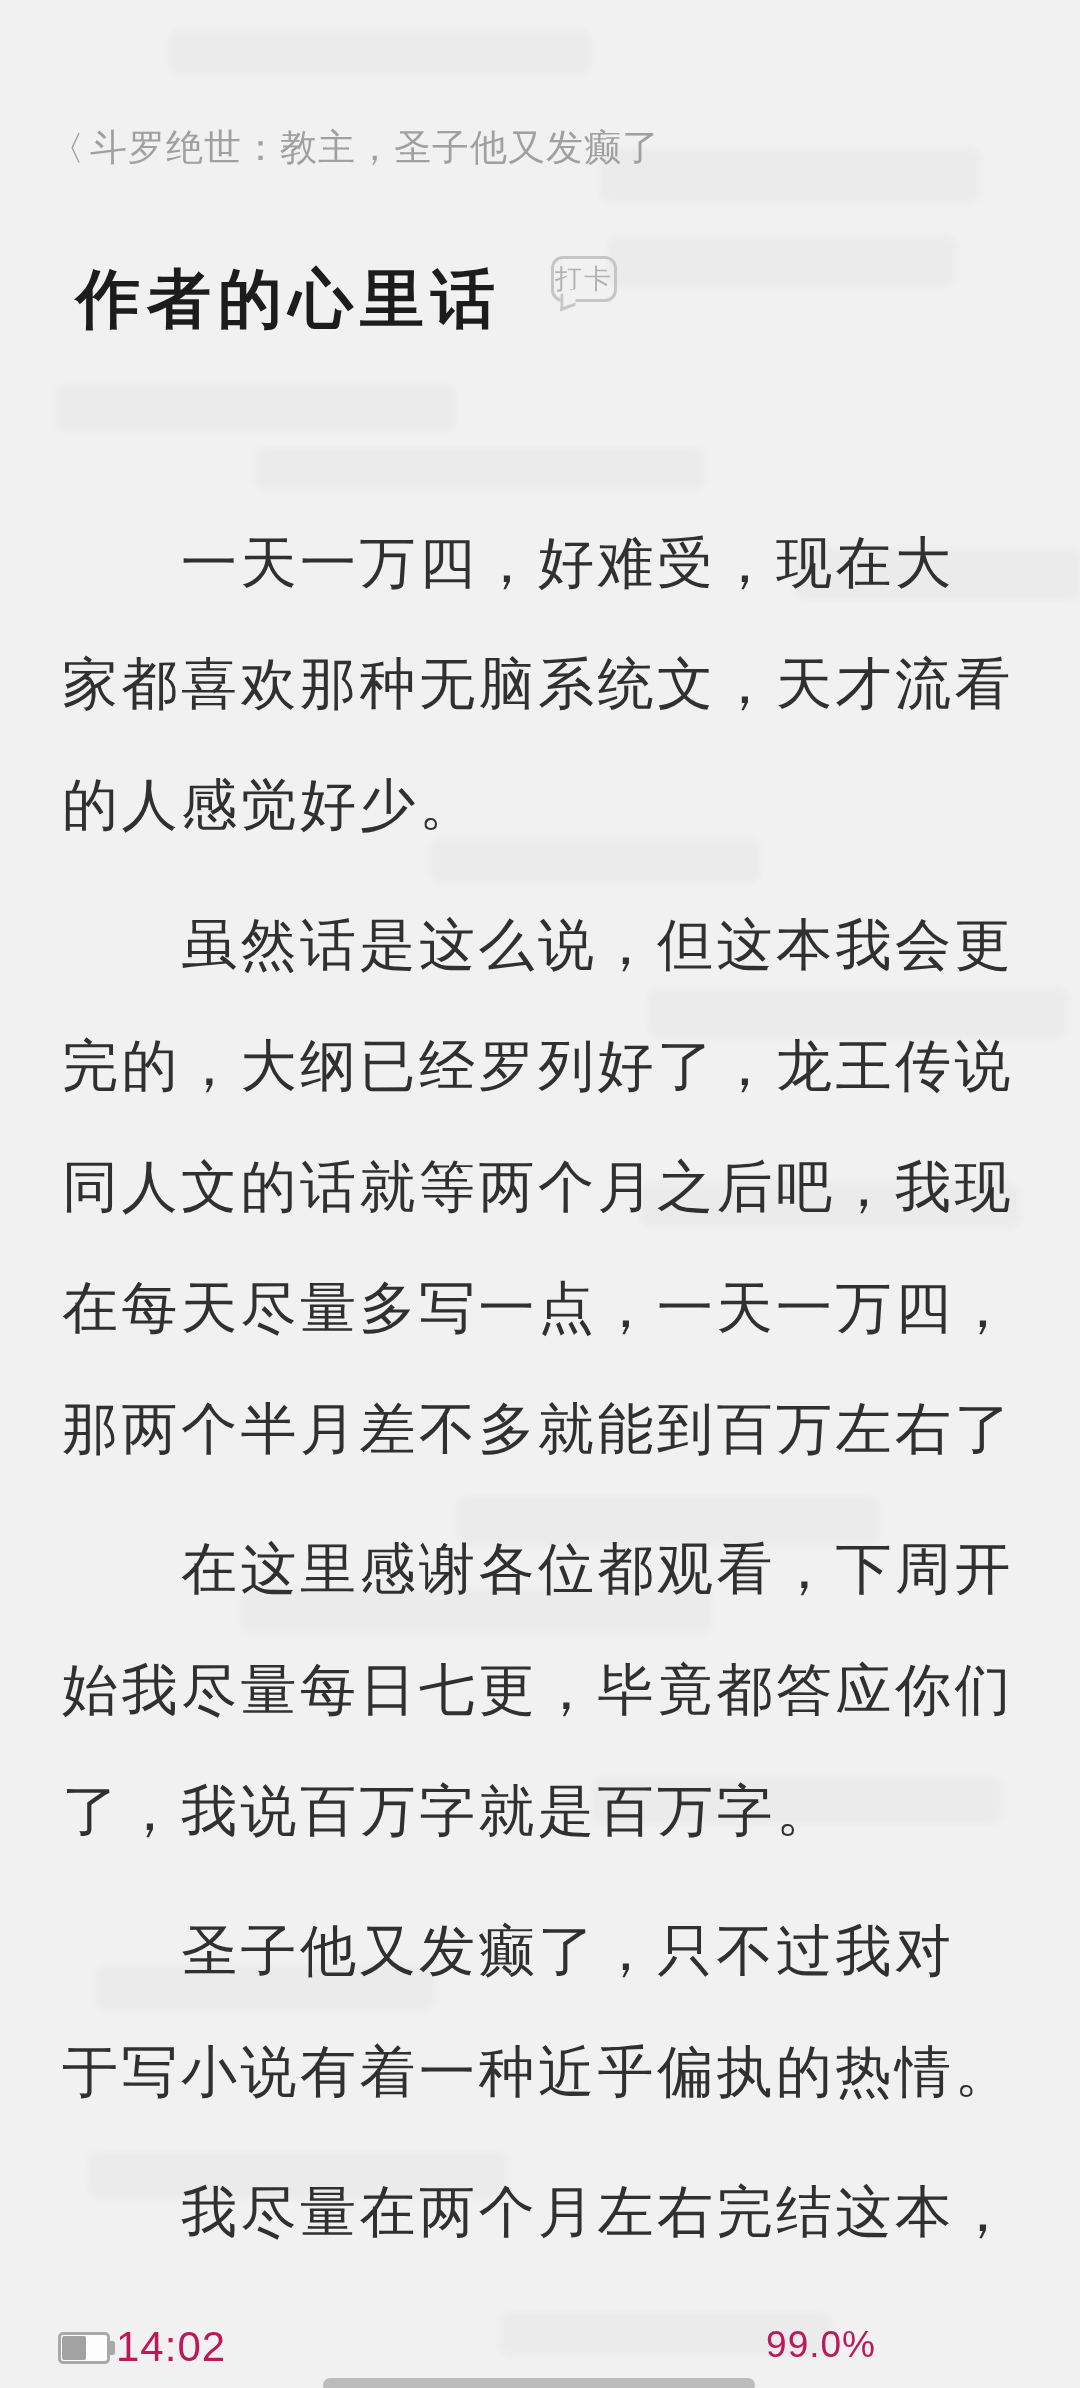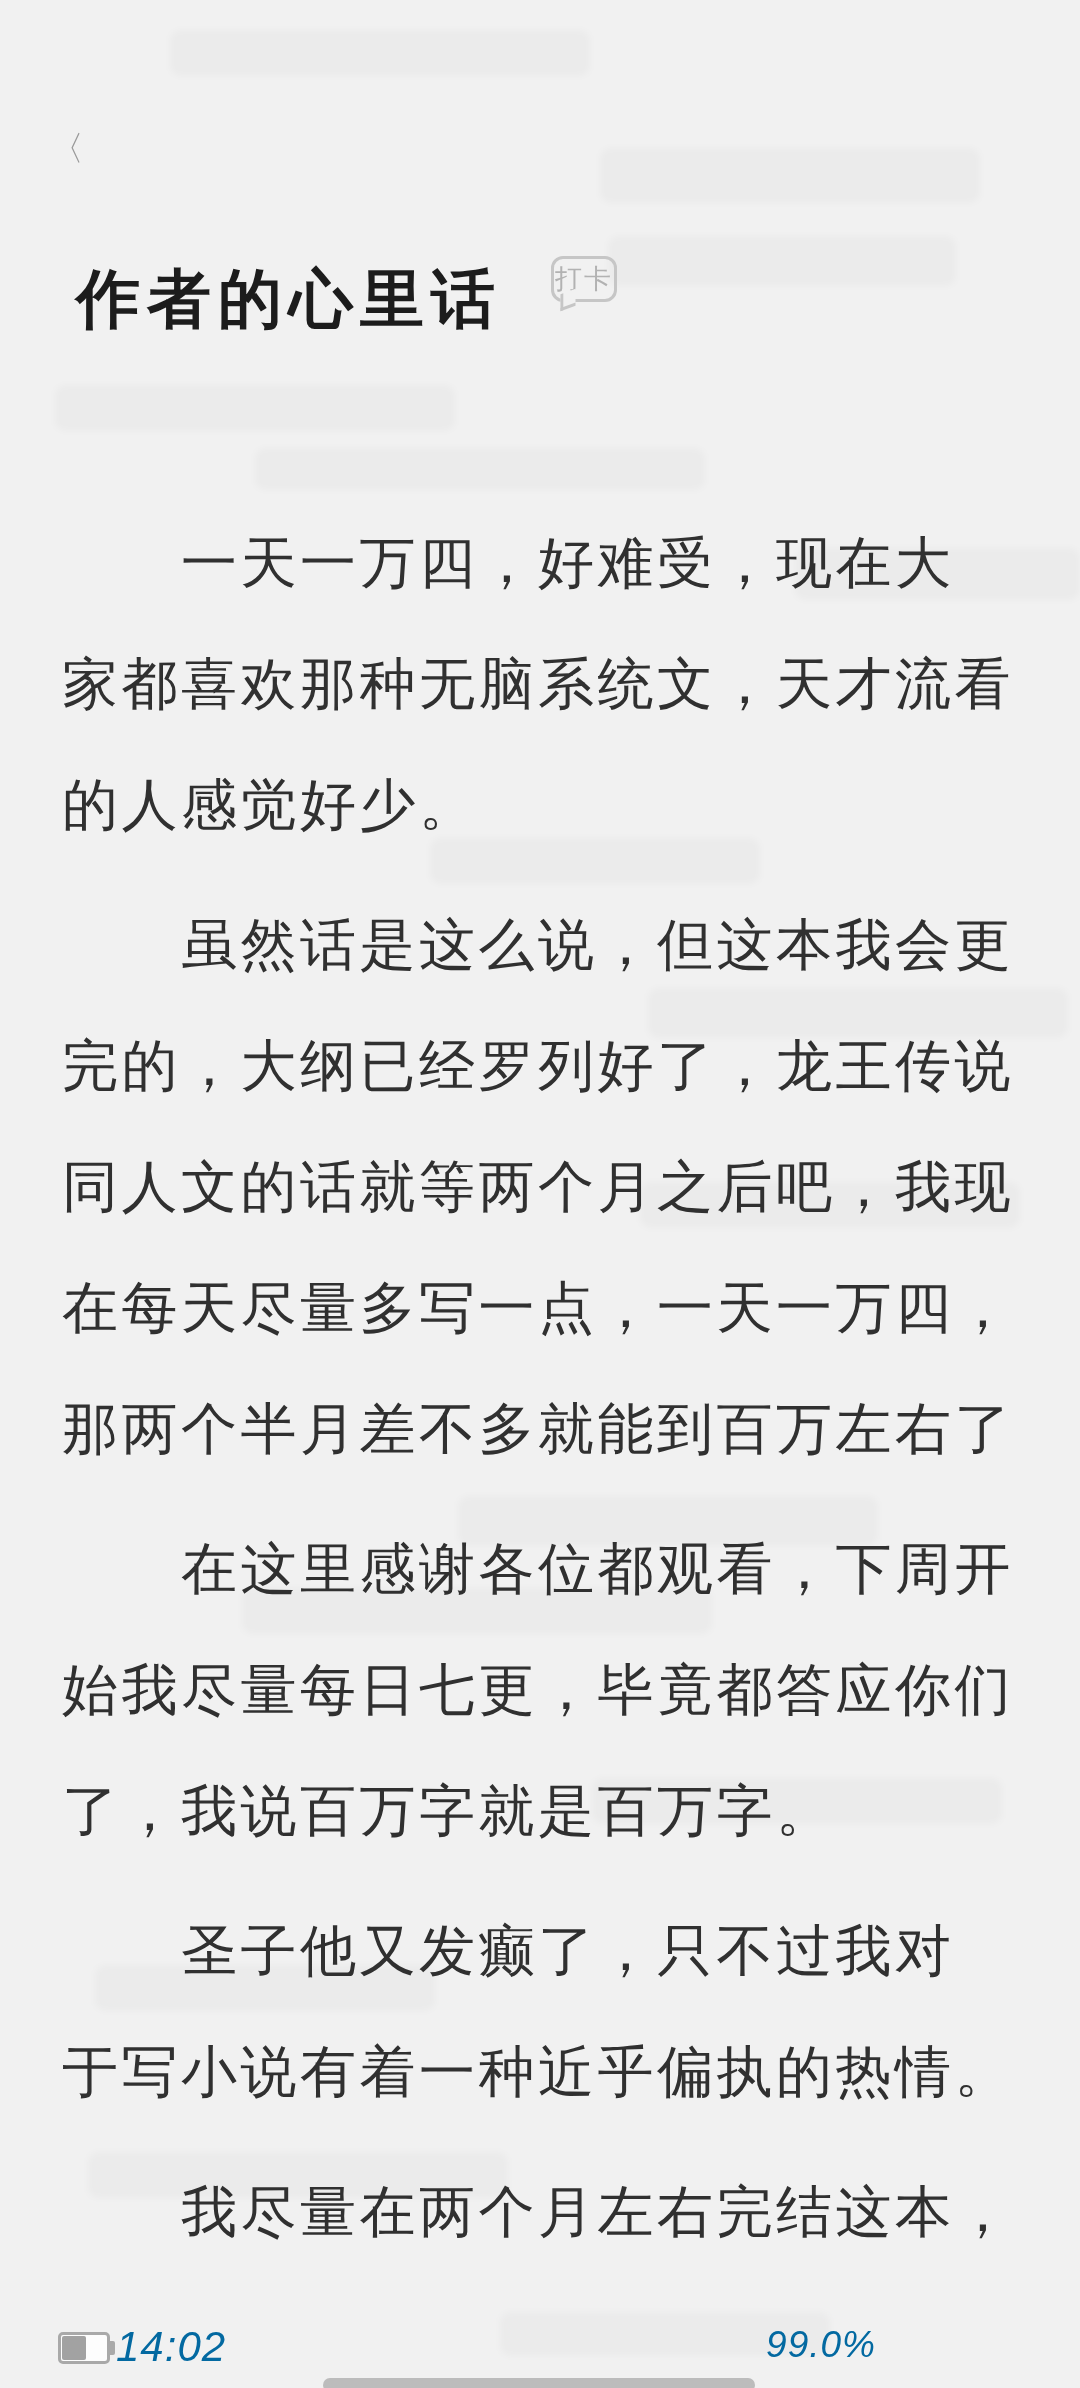--- a/index.html
+++ b/index.html
@@ -39,21 +39,21 @@
     transform:rotate(-20deg) skewX(-20deg);
   }
   
   .content{position:absolute;left:62px;top:502px;width:956px;}
   .para{
     margin:0 0 19px 0;
     font-size:56px;line-height:121px;letter-spacing:3.5px;color:#303030;
     text-indent:119px;white-space:pre-line;text-align:left;
   }
   
-  .statusbar{position:absolute;left:0;top:2318px;width:936px;height:60px;color:#0369a1;font-style:italic;}
+  .statusbar{position:absolute;left:0;top:2318px;width:936px;height:60px;color:#be185d;}
   .battery{position:absolute;left:58px;top:14px;width:46px;height:26px;
     border:3px solid #a9a9a9;border-radius:5px;background:#fdfdfd;}
   .battery .fill{position:absolute;left:1px;top:1px;width:24px;height:24px;background:#a2a2a2;border-radius:2px;}
   .battery .nub{position:absolute;right:-8px;top:6px;width:5px;height:14px;background:#a9a9a9;border-radius:0 2px 2px 0;}
   .time{position:absolute;left:116px;top:0;font-size:42px;line-height:58px;letter-spacing:1px;}
   .progress-pct{position:absolute;right:60px;top:0;font-size:37px;line-height:54px;letter-spacing:1px;}
   
   .bottom-bar{
     position:absolute;left:323px;top:2378px;width:432px;height:14px;
     background:#bcbcbc;border-radius:8px;cursor:pointer;
@@ -77,20 +77,21 @@
     <div class="wm" style="left:458px;top:1496px;width:420px;height:50px"></div>
     <div class="wm" style="left:242px;top:1588px;width:470px;height:46px"></div>
     <div class="wm" style="left:592px;top:1778px;width:410px;height:46px"></div>
     <div class="wm" style="left:95px;top:1965px;width:340px;height:46px"></div>
     <div class="wm" style="left:88px;top:2152px;width:420px;height:46px"></div>
     <div class="wm" style="left:500px;top:2312px;width:330px;height:44px"></div>
   </div>
 
   <div class="nav">
     <div class="back">〈</div>
+    <div class="book-title">斗罗绝世：教主，圣子他又发癫了</div>
   </div>
 
   <div class="chapter-head">
     <h1 class="chapter-title">作者的心里话</h1>
     <div class="badge">打卡</div>
   </div>
 
   <div class="content">
     <p class="para">一天一万四，好难受，现在大
 家都喜欢那种无脑系统文，天才流看

